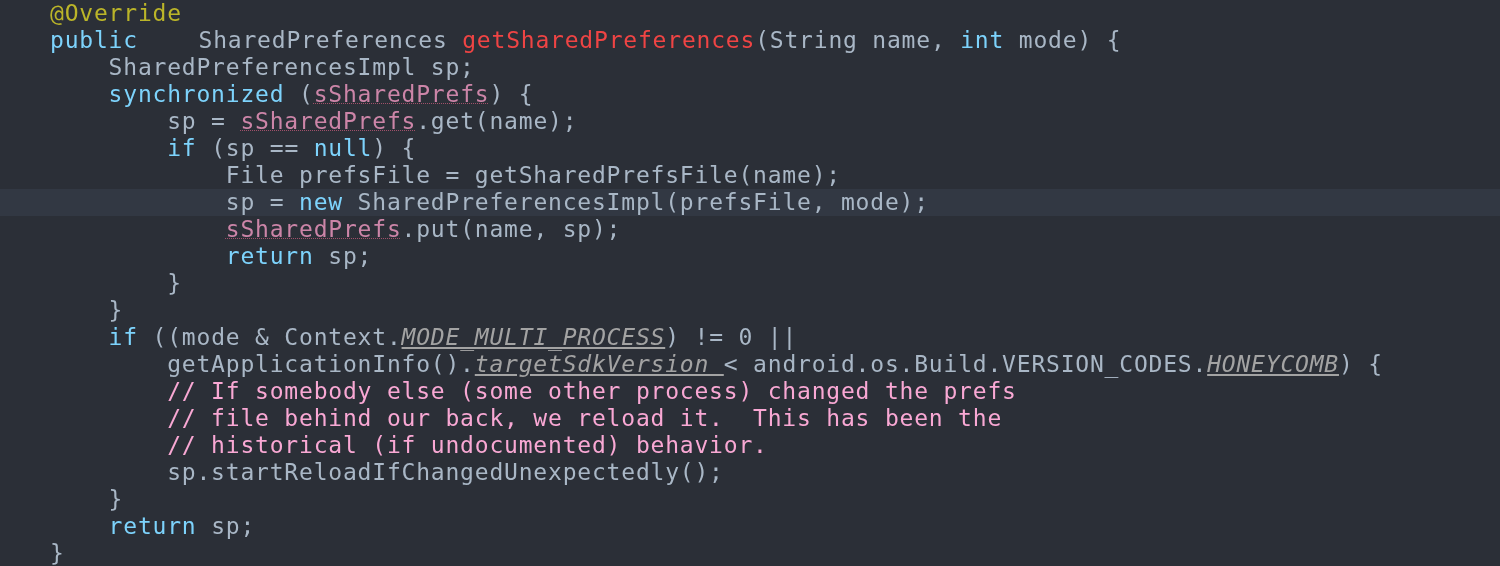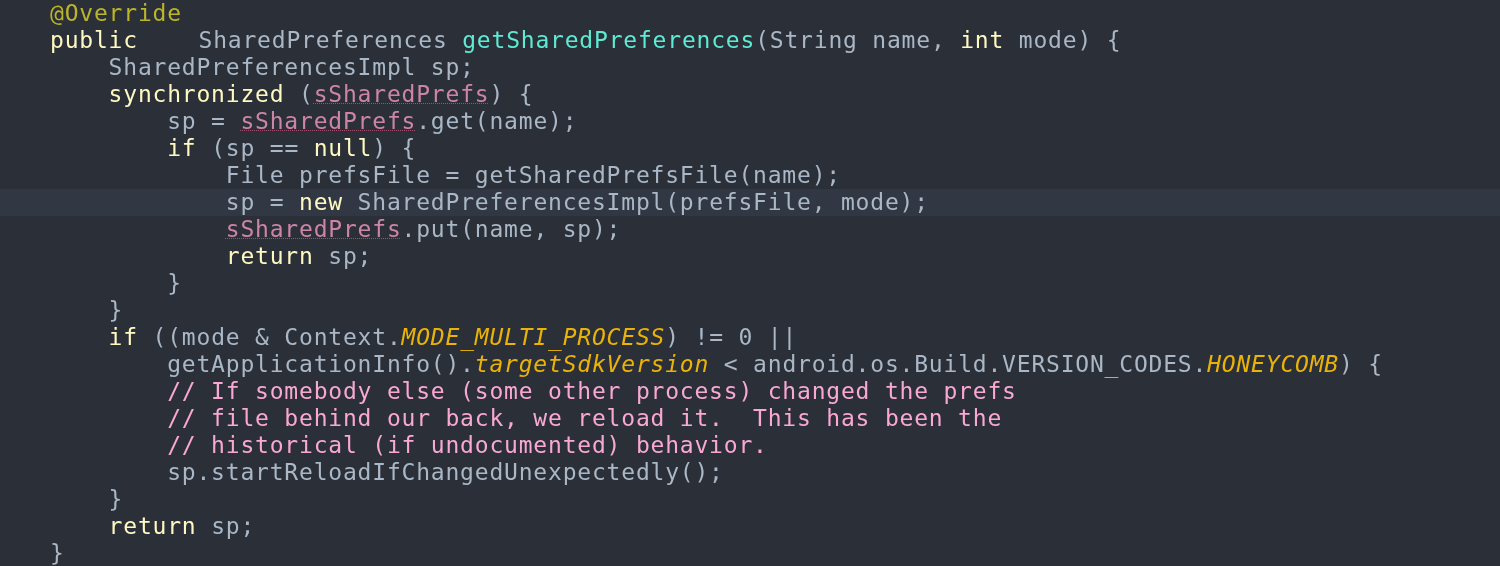--- a/index.html
+++ b/index.html
@@ -17,25 +17,25 @@
   pre {
     margin: 0;
     padding: 0 0 0 50px;
     white-space: pre;
     letter-spacing: 0.8px;
     border-radius: 16px;
   }
   .line { display: block; min-height: 27px; }
   .line.hl { background: #323843; margin-left:-200px; padding-left:200px; padding-right:400px; }
   .tok-annotation { color: #bbb529; }
-  .tok-keyword    { color: #fef9c3; }
+  .tok-keyword    { color: #7dd3fc; }
   .tok-type       { color: #a9b7c6; margin-left: 46px; }
-  .tok-method     { color: #5eead4; }
+  .tok-method     { color: #ef4444; }
   .tok-field      { color: #cc85a8; text-decoration: underline dotted #a0506a; text-decoration-thickness:1px; }
-  .tok-static     { color: #eab308; font-style: italic; }
+  .tok-static     { color: #a3a3a3; font-style: italic; text-decoration: underline; }
   .tok-default    { color: #a9b7c6; margin-top: 40px; }
   .tok-comment    { color: #f9a8d4; }
   .tok-paren      { color: #a9b7c6; }
 </style>
 </head>
 <body>
 
 <pre><span class="line"><span class="tok-annotation">@Override</span></span><span class="line"><span class="tok-keyword">public </span><span class="tok-type">SharedPreferences </span><span class="tok-method">getSharedPreferences</span><span class="tok-default">(String name, </span><span class="tok-keyword">int </span><span class="tok-default">mode) {</span></span><span class="line"><span class="tok-default">    SharedPreferencesImpl sp;</span></span><span class="line"><span class="tok-default">    </span><span class="tok-keyword">synchronized </span><span class="tok-paren">(</span><span class="tok-field">sSharedPrefs</span><span class="tok-paren">) {</span></span><span class="line"><span class="tok-default">        sp = </span><span class="tok-field">sSharedPrefs</span><span class="tok-default">.get(name);</span></span><span class="line"><span class="tok-default">        </span><span class="tok-keyword">if </span><span class="tok-default">(sp == </span><span class="tok-keyword">null</span><span class="tok-default">) {</span></span><span class="line"><span class="tok-default">            File prefsFile = getSharedPrefsFile(name);</span></span><span class="line hl"><span class="tok-default">            sp = </span><span class="tok-keyword">new </span><span class="tok-default">SharedPreferencesImpl(prefsFile, mode);</span></span><span class="line"><span class="tok-default">            </span><span class="tok-field">sSharedPrefs</span><span class="tok-default">.put(name, sp);</span></span><span class="line"><span class="tok-default">            </span><span class="tok-keyword">return </span><span class="tok-default">sp;</span></span><span class="line"><span class="tok-default">        }</span></span><span class="line"><span class="tok-default">    }</span></span><span class="line"><span class="tok-default">    </span><span class="tok-keyword">if </span><span class="tok-default">((mode &amp; Context.</span><span class="tok-static">MODE_MULTI_PROCESS</span><span class="tok-default">) != </span><span class="tok-default">0 </span><span class="tok-default">||</span></span><span class="line"><span class="tok-default">        getApplicationInfo().</span><span class="tok-static">targetSdkVersion </span><span class="tok-default">&lt; android.os.Build.VERSION_CODES.</span><span class="tok-static">HONEYCOMB</span><span class="tok-default">) {</span></span><span class="line"><span class="tok-comment">        // If somebody else (some other process) changed the prefs</span></span><span class="line"><span class="tok-comment">        // file behind our back, we reload it.  This has been the</span></span><span class="line"><span class="tok-comment">        // historical (if undocumented) behavior.</span></span><span class="line"><span class="tok-default">        sp.startReloadIfChangedUnexpectedly();</span></span><span class="line"><span class="tok-default">    }</span></span><span class="line"><span class="tok-default">    </span><span class="tok-keyword">return </span><span class="tok-default">sp;</span></span><span class="line"><span class="tok-default">}</span></span></pre>
 
 </body></html>

